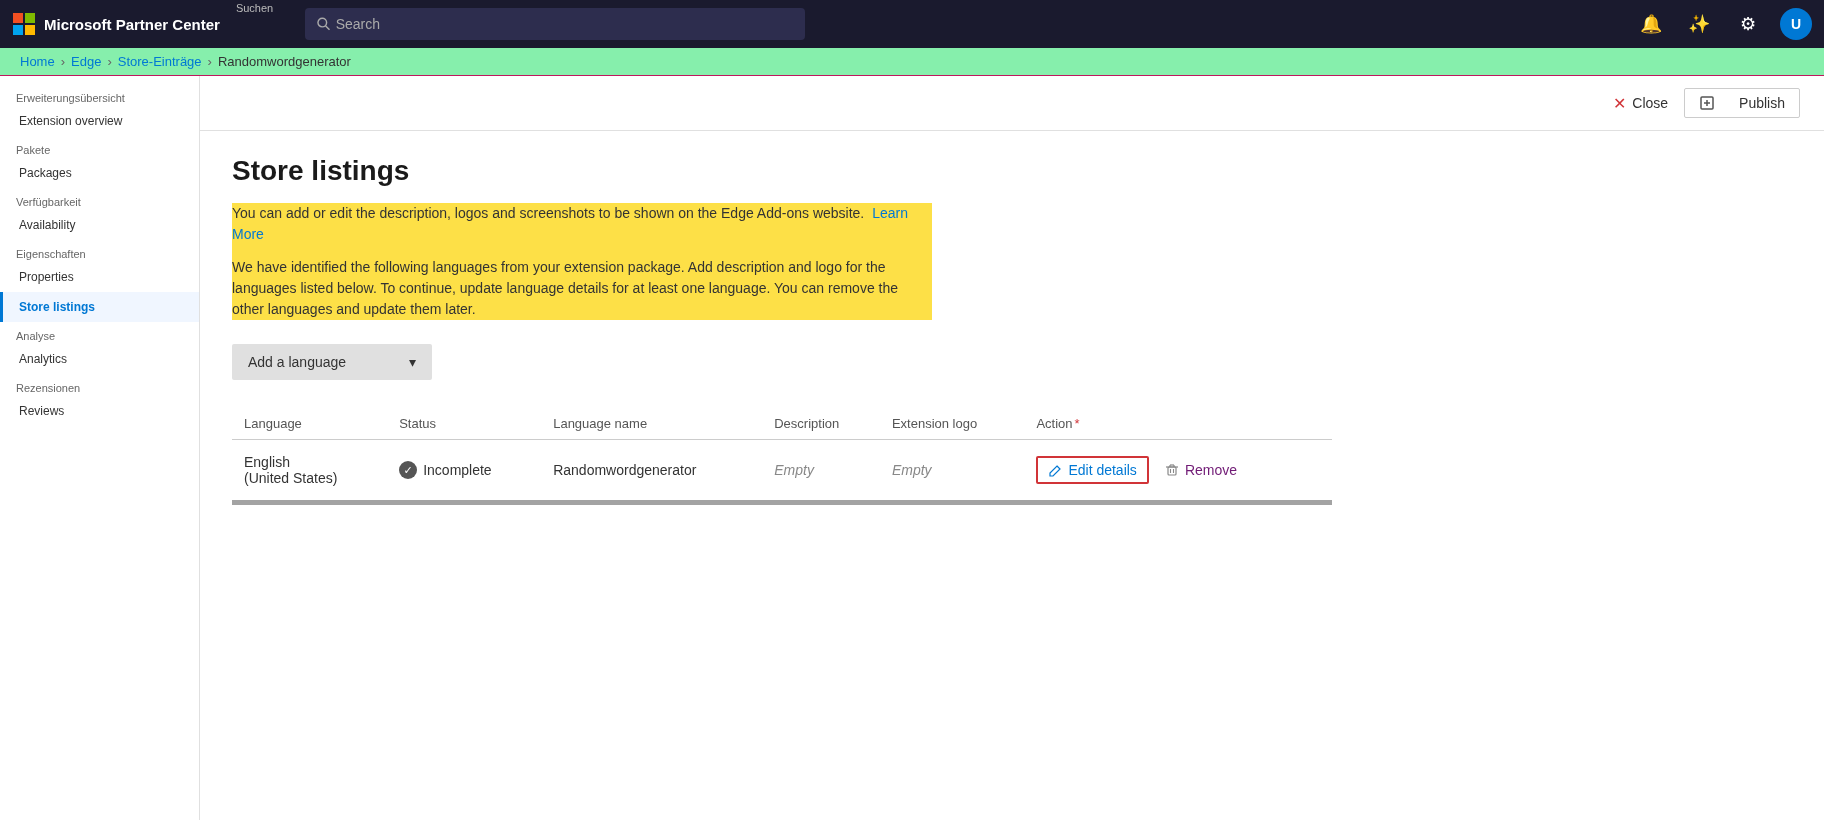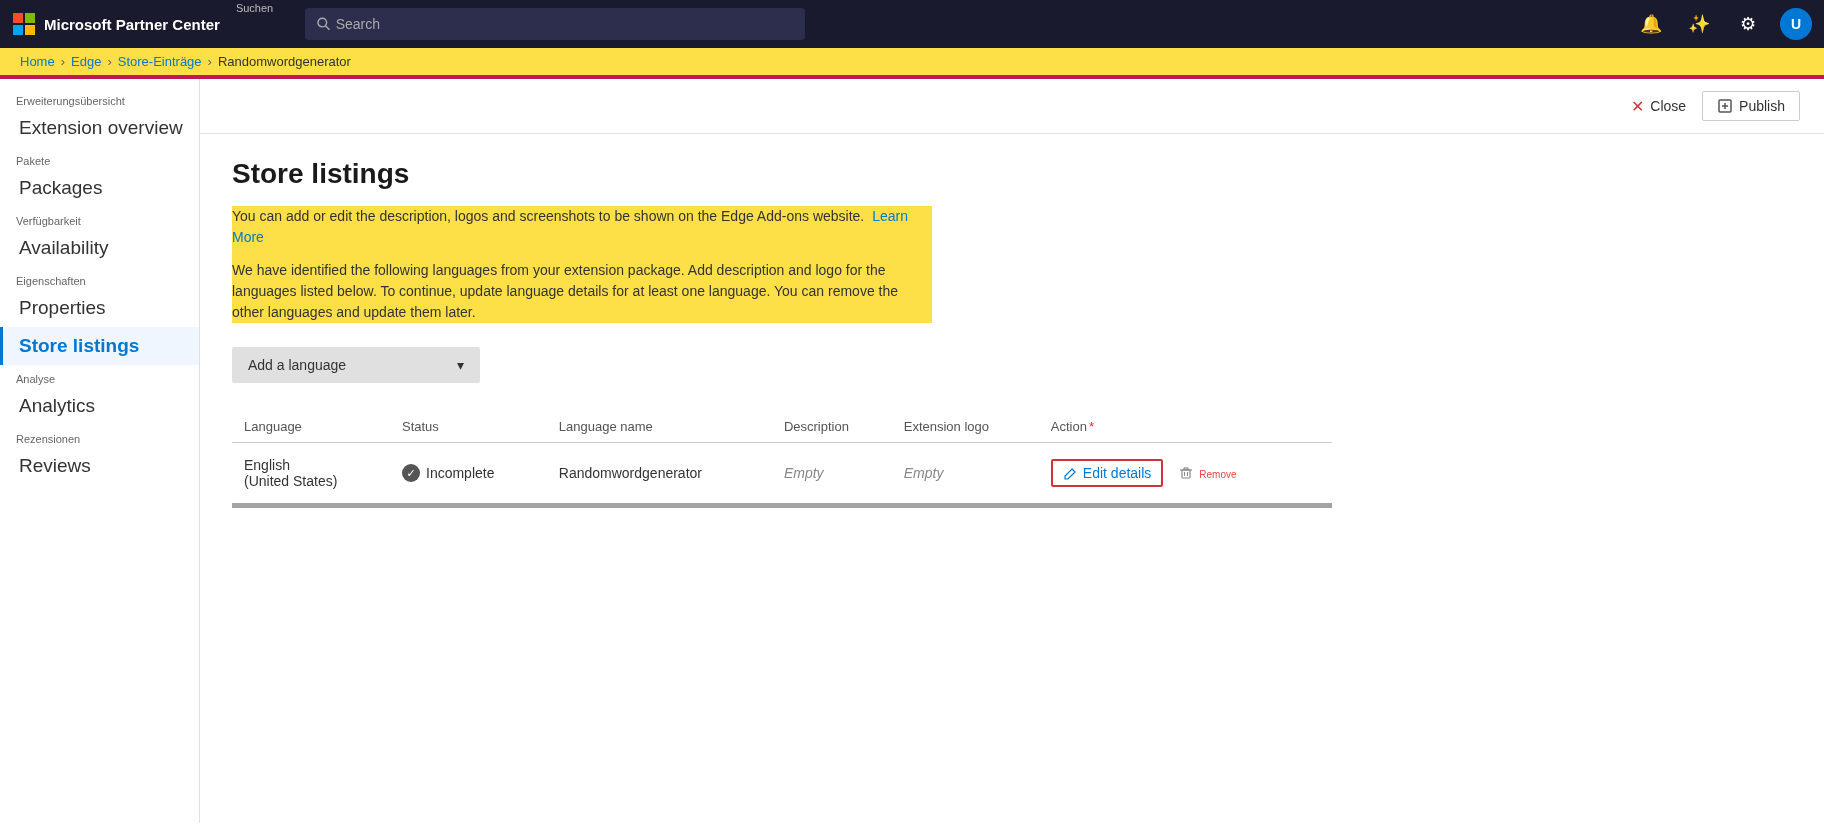--- a/index.html
+++ b/index.html
@@ -75,22 +75,22 @@
       font-size: 14px;
       font-weight: bold;
       cursor: pointer;
     }
 
     
     .breadcrumb-bar {
       display: flex;
       align-items: center;
       padding: 6px 20px;
-      background: #fde047;
-      border-bottom: 4px solid #be185d;
+      background: #86efac;
+      border-bottom: 1px solid #be185d;
       font-size: 13px;
       gap: 6px;
     }
     .breadcrumb-bar a, .breadcrumb-link {
       color: #0078d4;
       text-decoration: none;
       cursor: pointer;
     }
     .breadcrumb-sep { color: #666; }
     .breadcrumb-current { color: #333; }
@@ -111,21 +111,21 @@
     }
     .sidebar-section-label {
       font-size: 11px;
       color: #666;
       padding: 8px 16px 2px 16px;
       text-transform: none;
     }
     .sidebar-item {
       padding: 8px 16px;
       cursor: pointer;
-      font-size: 19px;
+      font-size: 12px;
       color: #333;
       display: flex;
       align-items: center;
       gap: 6px;
       border-left: 3px solid transparent;
     }
     .sidebar-item.active {
       border-left: 3px solid #0078d4;
       background: #f0f6ff;
       font-weight: 600;
@@ -155,21 +155,21 @@
       gap: 6px;
       background: none;
       border: none;
       cursor: pointer;
       font-size: 14px;
       color: #333;
     }
     .action-bar-publish-btn {
       display: flex;
       align-items: center;
-      gap: 6px;
+      gap: 24px;
       background: none;
       border: 1px solid #ccc;
       cursor: pointer;
       font-size: 14px;
       color: #333;
       padding: 6px 14px;
       border-radius: 2px;
     }
 
     
@@ -197,21 +197,21 @@
     .info-box a { color: #0078d4; text-decoration: none; }
 
     
     .add-language-btn {
       display: flex;
       align-items: center;
       justify-content: space-between;
       background: #e0e0e0;
       border: none;
       padding: 10px 16px;
-      width: 248px;
+      width: 200px;
       cursor: pointer;
       font-size: 14px;
       color: #333;
       border-radius: 2px;
       margin-bottom: 28px;
     }
 
     
     .lang-table {
       width: 100%;
@@ -260,27 +260,27 @@
       background: none;
       border: 2px solid #d13438;
       color: #0078d4;
       cursor: pointer;
       font-size: 14px;
       padding: 4px 10px;
       border-radius: 2px;
     }
     .remove-btn {
       display: flex;
-      align-items: flex-end;
+      align-items: center;
       gap: 6px;
       background: none;
       border: none;
-      color: #ef4444;
-      cursor: pointer;
-      font-size: 10px;
+      color: #701a75;
+      cursor: pointer;
+      font-size: 14px;
       padding: 4px 8px;
     }
     .action-cell {
       display: flex;
       align-items: center;
       gap: 8px;
     }
     .col-action-header {
       display: flex;
       align-items: center;

